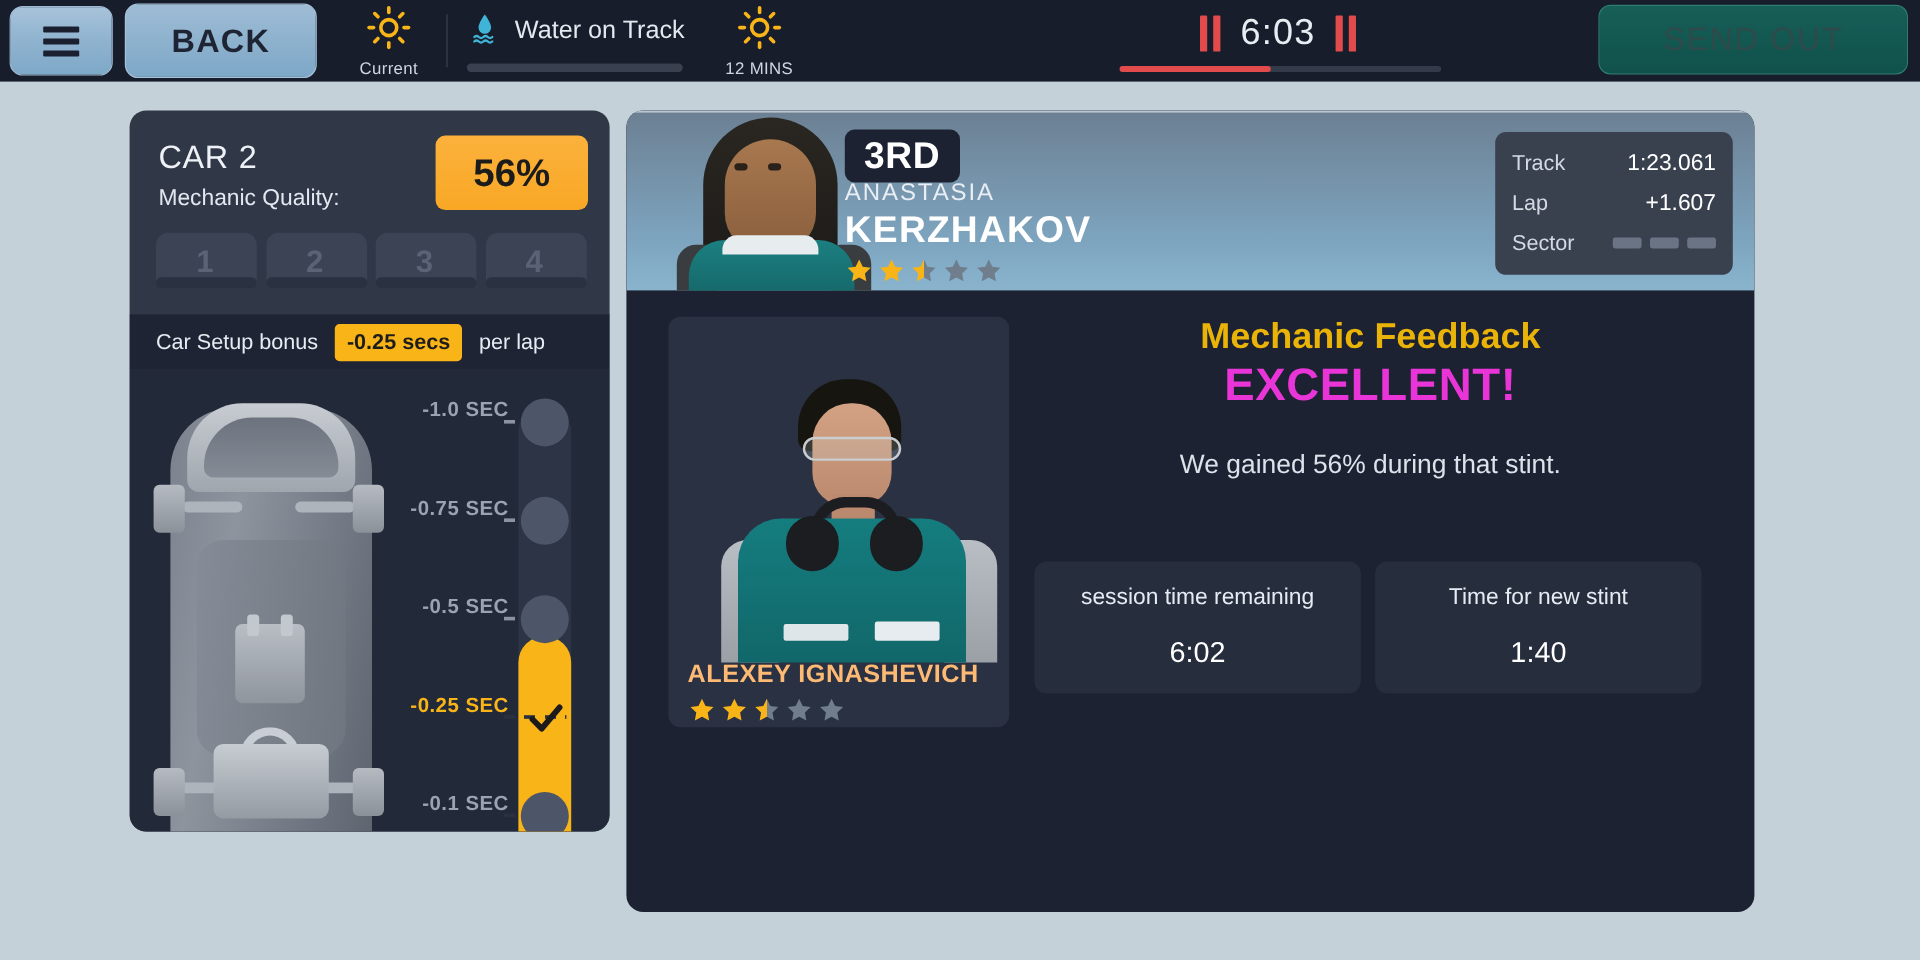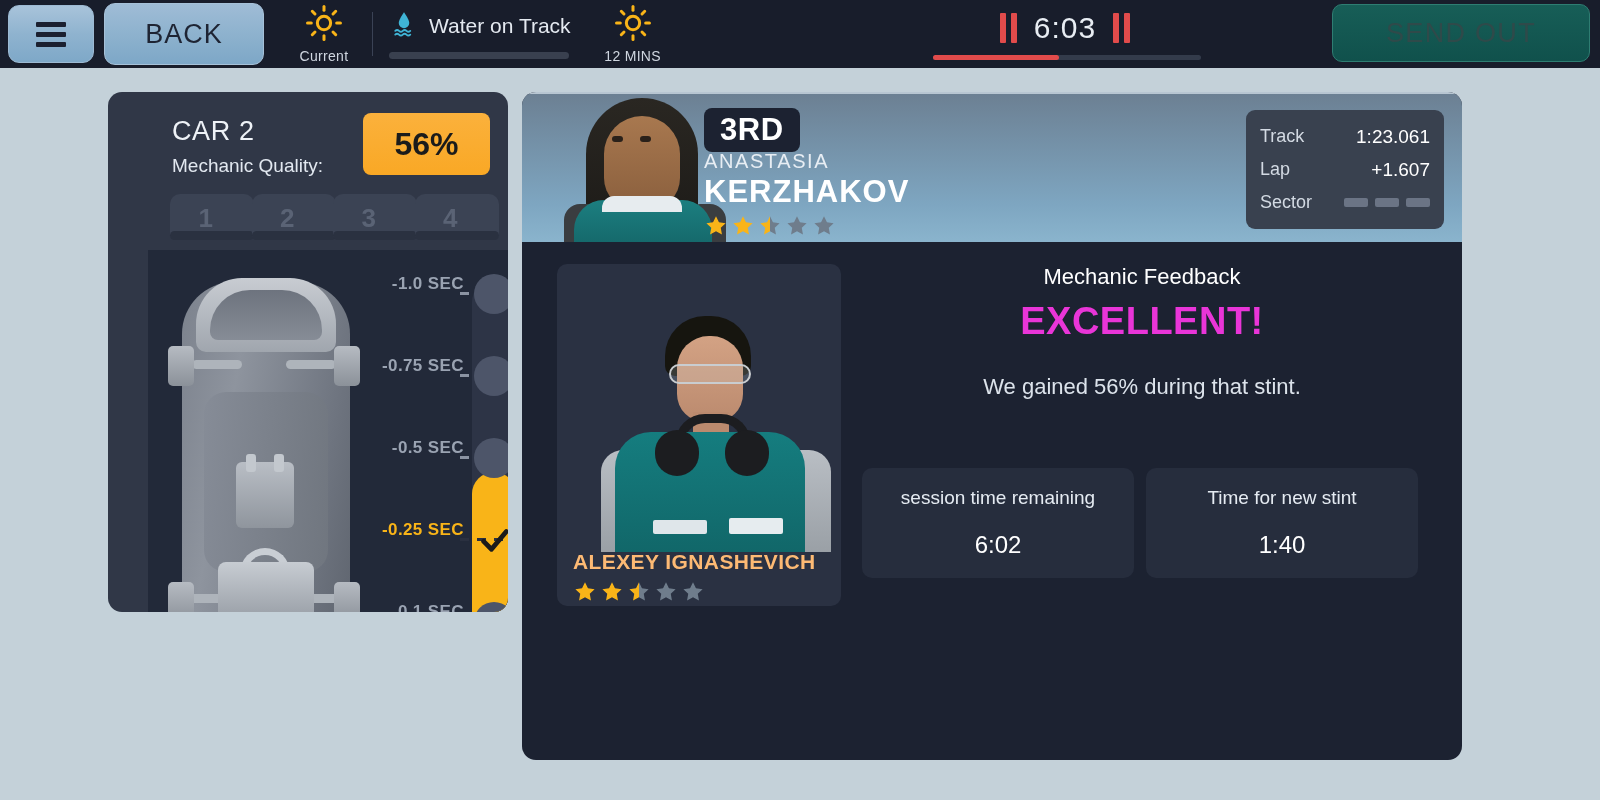--- a/index.html
+++ b/index.html
@@ -29,20 +29,21 @@
   .burger { width: 30px; display: flex; flex-direction: column; gap: 5px; }
   .burger i { display: block; height: 5px; background: #1b2030; border-radius: 1px; }
   .back-btn {
     width: 160px; height: 62px; margin-left: 10px;
     border-radius: 11px;
     background: linear-gradient(180deg,#9fbcd6 0%,#8cb1cd 55%,#7da7c7 100%);
     border: 1px solid #a6c1d8;
     display: flex; align-items: center; justify-content: center;
     color: #1e2433; font-size: 27px; letter-spacing: 1px;
     flex: none;
+    font-weight: bold;
   }
 
   .weather-group { display: flex; align-items: center; margin-left: 24px; flex: none; }
   .weather-item {
     display: flex; flex-direction: column; align-items: center;
     width: 72px;
   }
   .weather-item .lbl { color: #cfd6e0; font-size: 14px; margin-top: 2px; letter-spacing: .3px; }
   .vdiv { width: 1px; height: 44px; background: #3a4255; margin: 0 12px; }
 
@@ -74,24 +75,23 @@
     width: 258px; height: 58px; border-radius: 10px;
     background: linear-gradient(180deg,#175e57 0%,#10514c 100%);
     border: 1px solid #2e7d72;
     display: flex; align-items: center; justify-content: center;
     color: #2f4a4a; font-size: 27px; letter-spacing: 1.3px;
   }
 
   
   .car-panel {
     position: absolute; left: 108px; top: 92px;
-    width: 400px; height: 520px;
+    width: 400px; height: 601px;
     background: #303747; border-radius: 14px;
     overflow: hidden;
-    padding-left: 40px;
   }
   .car-head { padding: 24px 24px 0 24px; position: relative; height: 96px; }
   .car-title { color: #eef2f7; font-size: 27px; letter-spacing: .6px; }
   .car-sub { color: #e2e8f0; font-size: 19px; margin-top: 8px; }
   .quality-badge {
     position: absolute; right: 18px; top: 21px;
     width: 127px; height: 62px; border-radius: 8px;
     background: linear-gradient(180deg,#fbb13c 0%,#f9a825 100%);
     display: flex; align-items: center; justify-content: center;
     color: #1b1b1b; font-size: 32px; font-weight: bold;
@@ -296,21 +296,21 @@
   .mh-hp-r { position: absolute; left: 168px; top: 166px; width: 44px; height: 46px; background: #1c1d20; border-radius: 22px; }
   .mh-band { position: absolute; left: 118px; top: 150px; width: 76px; height: 30px; border: 9px solid #1c1d20; border-bottom: none; border-radius: 38px 38px 0 0; }
   .mh-logo1 { position: absolute; left: 96px; top: 256px; width: 54px; height: 14px; background: #dfe6ea; border-radius: 2px; }
   .mh-logo2 { position: absolute; left: 172px; top: 254px; width: 54px; height: 16px; background: #e6ecef; border-radius: 2px; }
   .mech-name {
     position: absolute; left: 0; top: 286px; width: 284px; padding: 0 16px;
     color: #fdba74; font-size: 21px; font-weight: bold; letter-spacing: .4px;
   }
   .mech-stars { position: absolute; left: 16px; top: 316px; }
 
-  .fb-title { position: absolute; left: 340px; top: 22px; width: 560px; text-align: center; color: #ffffff; font-size: 22px; }
+  .fb-title { position: absolute; left: 340px; top: 22px; width: 560px; text-align: center; color: #eab308; font-size: 30px; font-weight: bold; }
   .fb-verdict { position: absolute; left: 340px; top: 58px; width: 560px; text-align: center; color: #e935d8; font-size: 38px; font-weight: bold; letter-spacing: .5px; }
   .fb-desc { position: absolute; left: 340px; top: 132px; width: 560px; text-align: center; color: #dce3eb; font-size: 22px; }
 
   .stat-box {
     position: absolute; top: 226px; height: 110px;
     background: #262d3d; border-radius: 10px;
     display: flex; flex-direction: column; align-items: center; justify-content: center; gap: 22px;
   }
   .stat-a { left: 340px; width: 272px; }
   .stat-b { left: 624px; width: 272px; }
@@ -435,20 +435,25 @@
           <span class="base"></span>
           <span>3</span>
         </div>
       <div class="q-tab">
           <span class="cap"></span>
           <span class="base"></span>
           <span>4</span>
         </div>
     </div>
 
+    <div class="bonus-row">
+      <span class="bonus-lbl">Car Setup bonus</span>
+      <span class="bonus-chip">-0.25 secs</span>
+      <span class="bonus-unit">per lap</span>
+    </div>
 
     <div class="setup-area">
 
       <div class="car-art">
         <div class="cbody"></div>
         <div class="cnose"></div>
         <div class="ccockpit"></div>
         <div class="cmid"></div>
         <div class="susp s1"></div>
           <div class="susp s2"></div>

